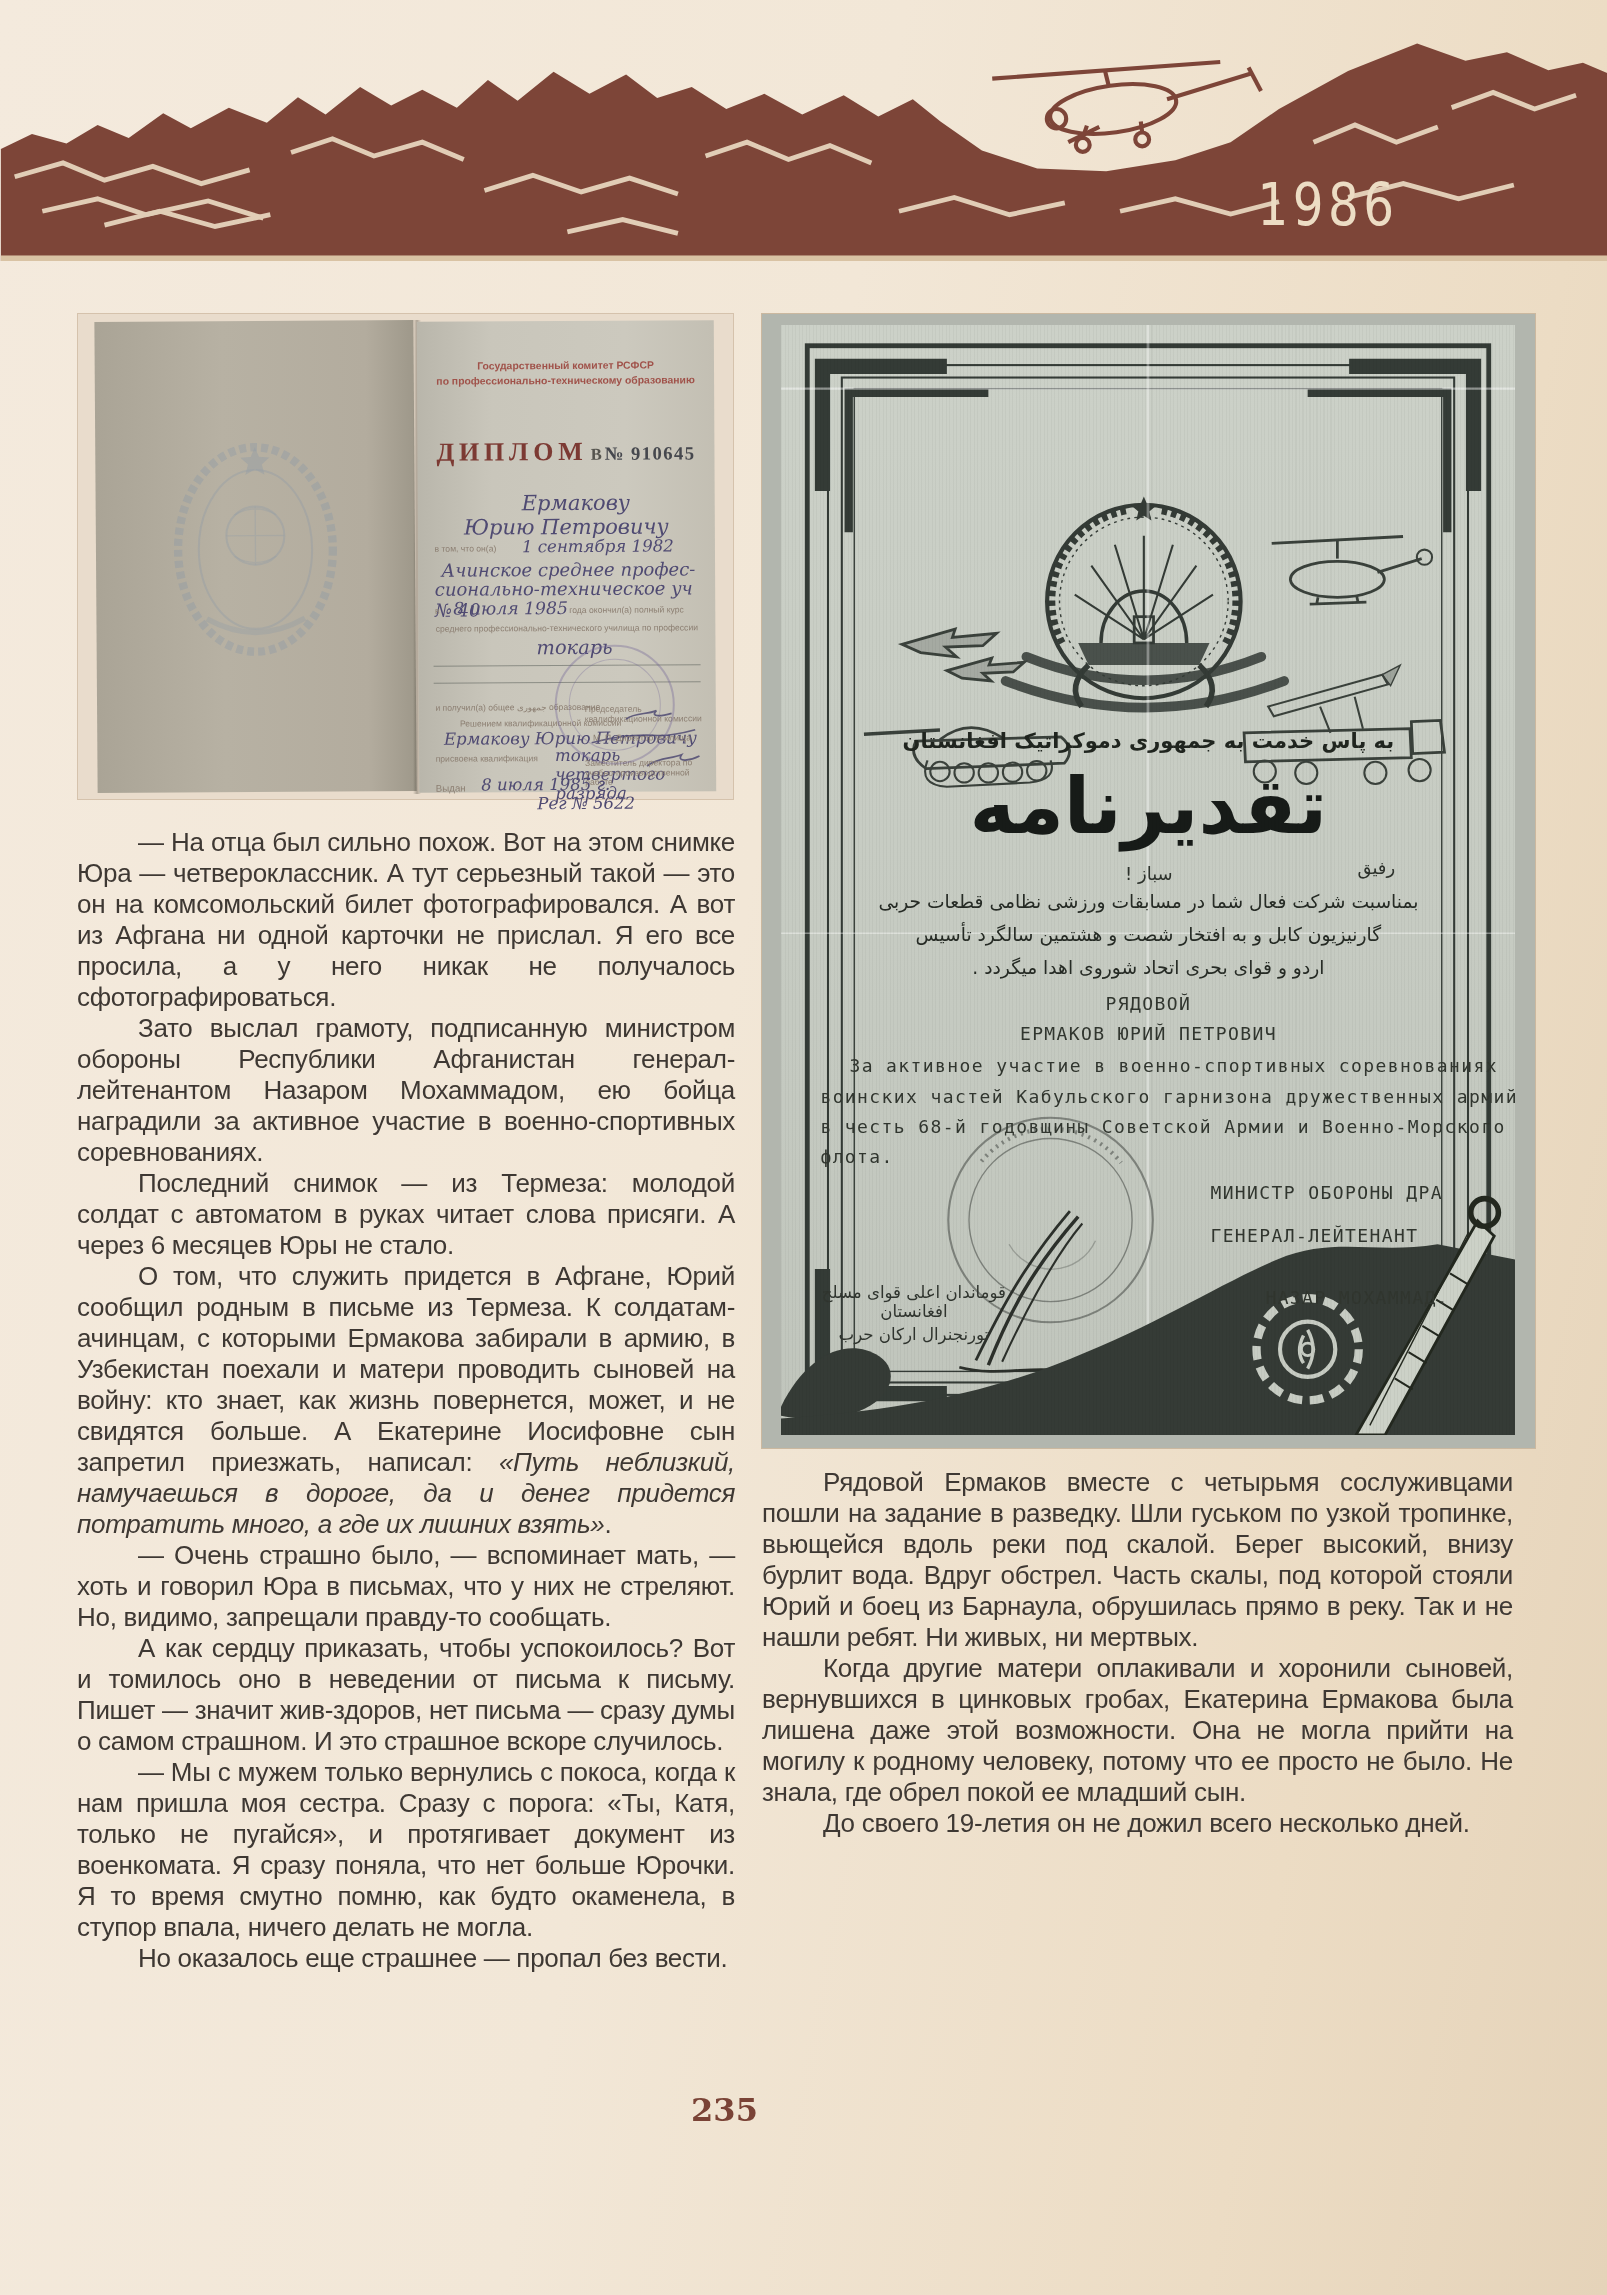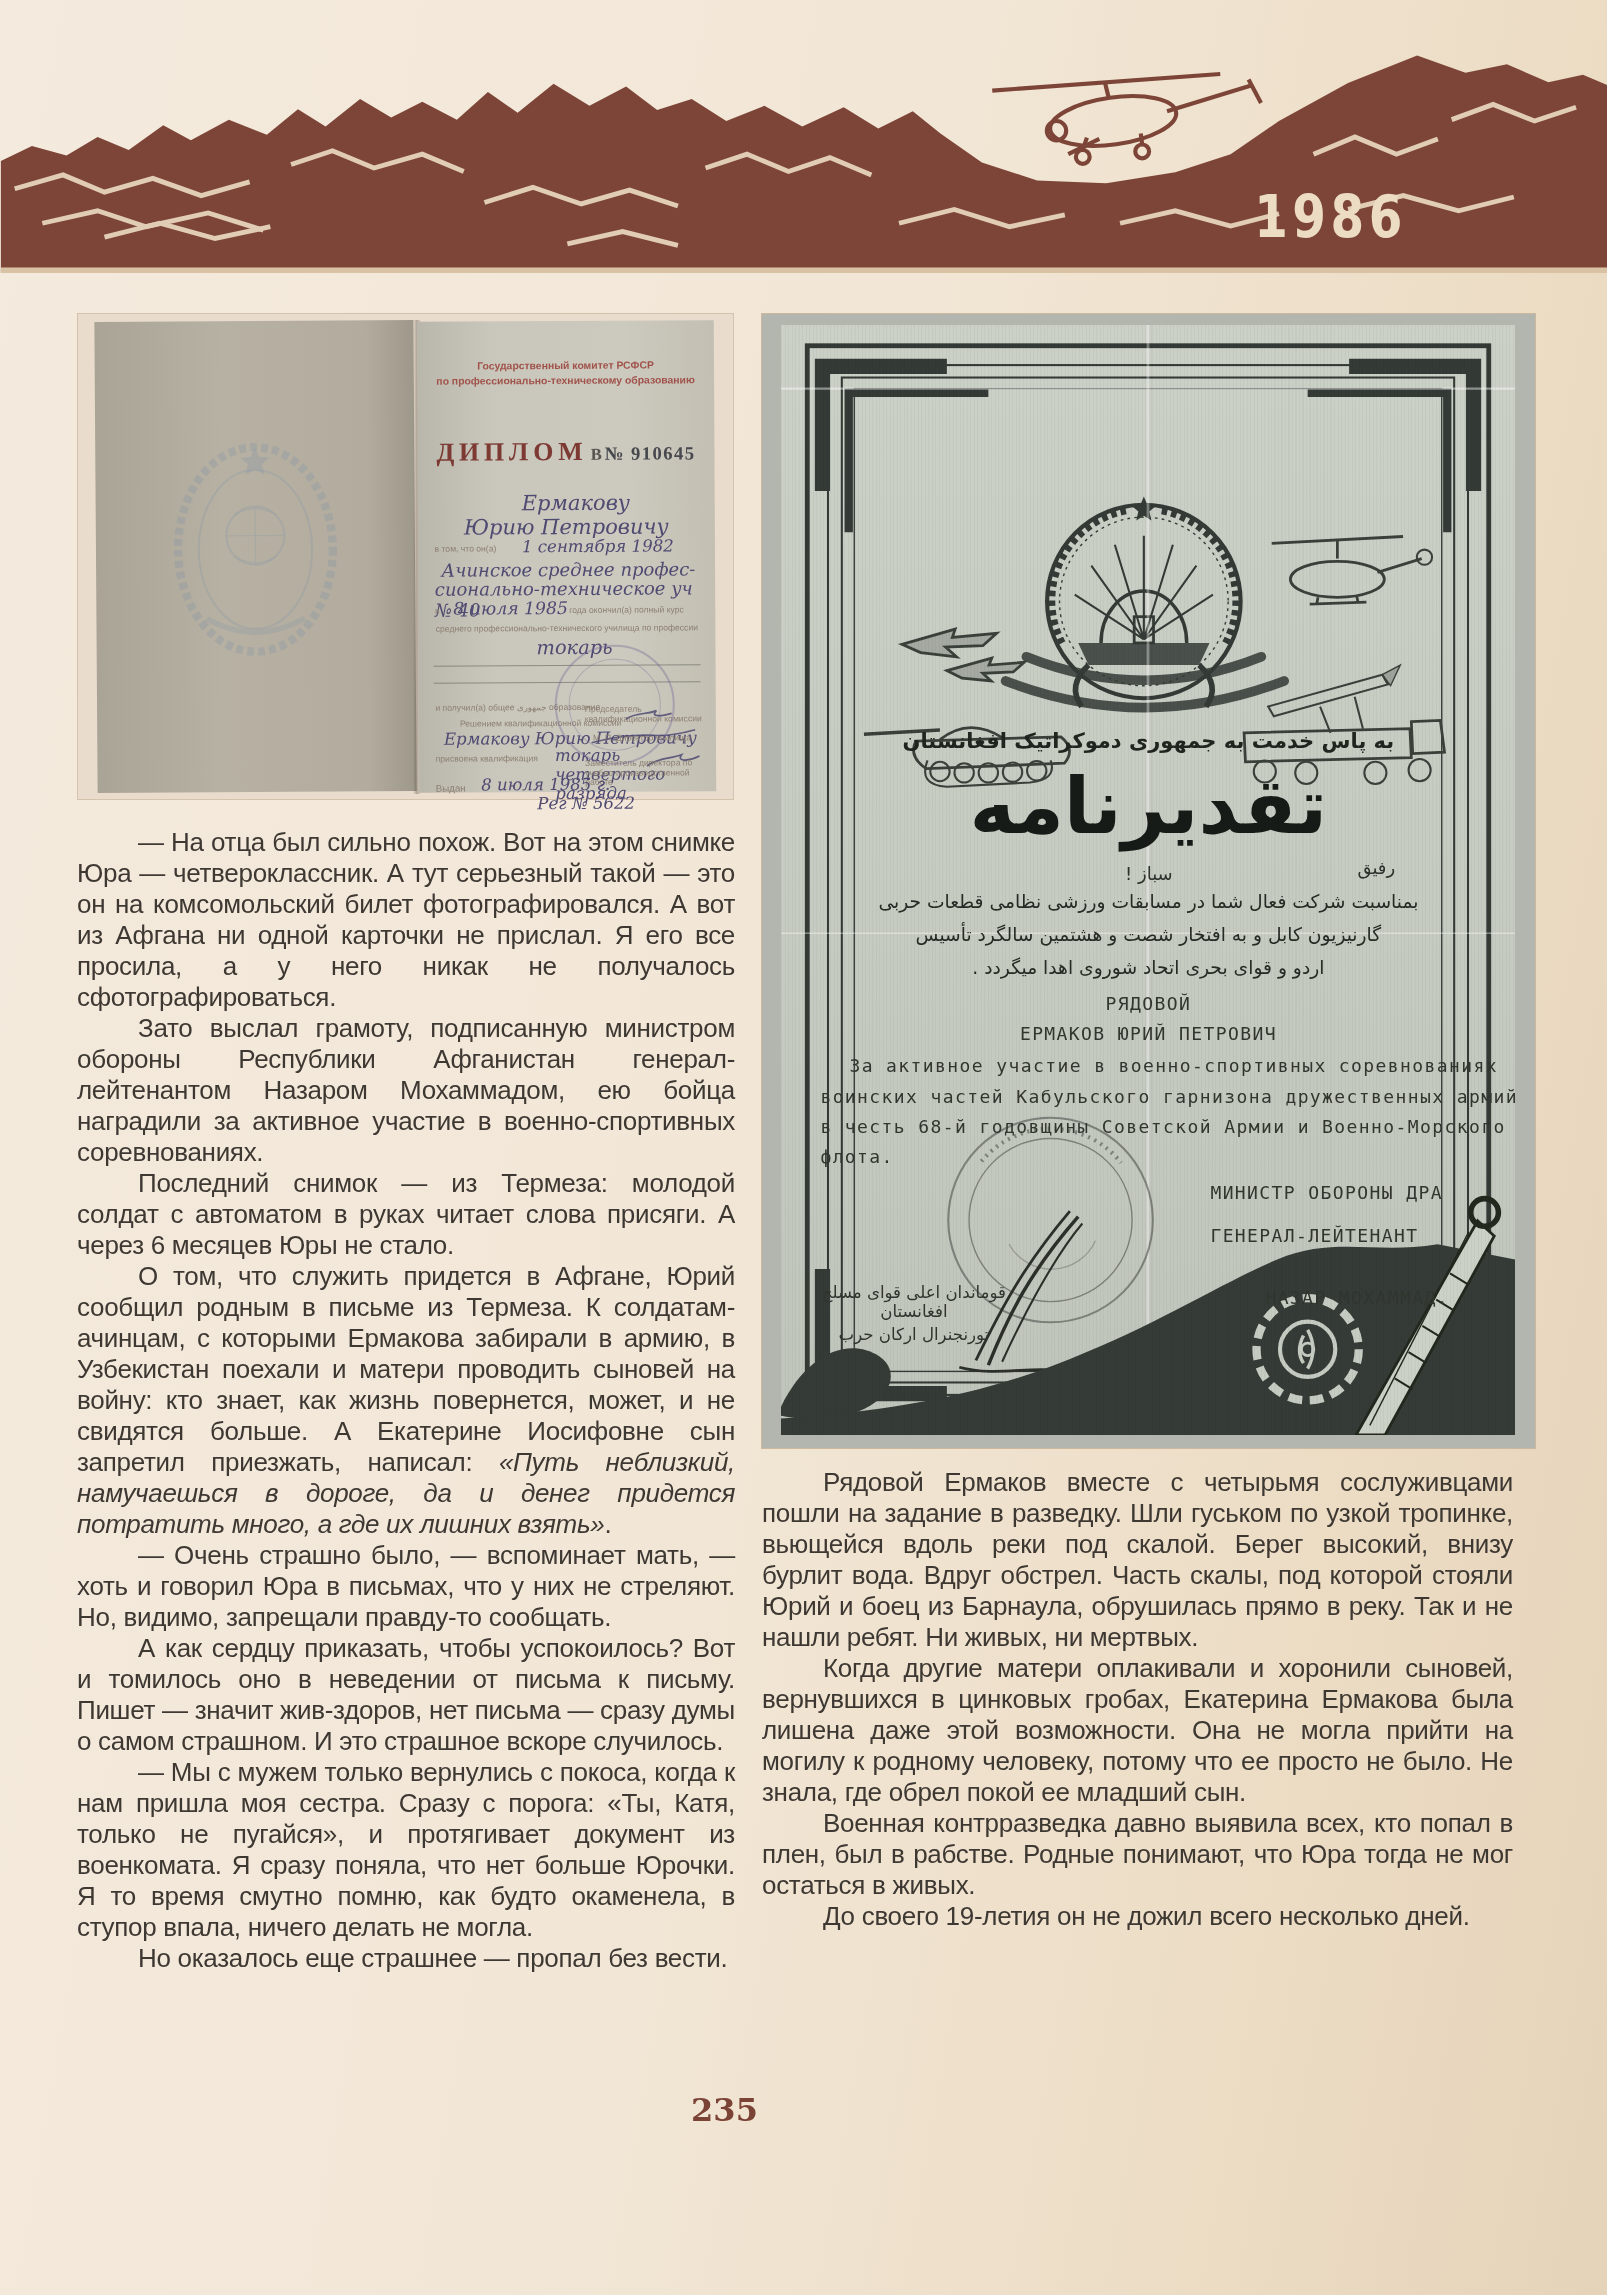--- a/index.html
+++ b/index.html
@@ -8,21 +8,21 @@
     font-family:"Liberation Sans", sans-serif;
     background:#ffffff;
     overflow:hidden;
   }
   #page{
     position:relative;width:1608px;height:2295px;
     background:linear-gradient(100deg,#f4eadd 0%,#f2e7d7 45%,#ecdcc4 80%,#e5d3b9 100%);
     overflow:hidden;
   }
   
-  #header-band{position:absolute;left:0;top:16px;width:1608px;height:257px;font-weight:bold;}
+  #header-band{position:absolute;left:0;top:4px;width:1608px;height:257px;}
   #header-band svg{display:block;}
   #year-label{
     position:absolute;left:1238px;top:166px;width:180px;
     font-family:"DejaVu Sans", sans-serif;
     font-size:59px;color:#ecdcc4;letter-spacing:5.5px;
     transform:scaleX(.82);transform-origin:center;
     text-align:center;
   }
   
   #diploma-photo{
@@ -348,20 +348,19 @@
       <p><span>Последний снимок — из Термеза: молодой солдат с автоматом в руках читает слова присяги. А через 6 месяцев Юры не стало.</span></p>
       <p><span>О том, что служить придется в Афгане, Юрий сообщил родным в письме из Термеза. К солдатам-ачинцам, с которыми Ермакова забирали в армию, в Узбекистан поехали и матери проводить сыновей на войну: кто знает, как жизнь повернется, может, и не свидятся больше. А Екатерине Иосифовне сын запретил приезжать, написал: </span><em>«Путь неблизкий, намучаешься в дороге, да и денег придется потратить много, а где их лишних взять»</em><span>.</span></p>
       <p><span>— Очень страшно было, — вспоминает мать, — хоть и говорил Юра в письмах, что у них не стреляют. Но, видимо, запрещали правду-то сообщать.</span></p>
       <p><span>А как сердцу приказать, чтобы успокоилось? Вот и томилось оно в неведении от письма к письму. Пишет — значит жив-здоров, нет письма — сразу думы о самом страшном. И это страшное вскоре случилось.</span></p>
       <p><span>— Мы с мужем только вернулись с покоса, когда к нам пришла моя сестра. Сразу с порога: «Ты, Катя, только не пугайся», и протягивает документ из военкомата. Я сразу поняла, что нет больше Юрочки. Я то время смутно помню, как будто окаменела, в ступор впала, ничего делать не могла.</span></p>
       <p><span>Но оказалось еще страшнее — пропал без вести.</span></p>
     </div>
   <div id="right-col" class="col">
       <p><span>Рядовой Ермаков вместе с четырьмя сослуживцами пошли на задание в разведку. Шли гуськом по узкой тропинке, вьющейся вдоль реки под скалой. Берег высокий, внизу бурлит вода. Вдруг обстрел. Часть скалы, под которой стояли Юрий и боец из Барнаула, обрушилась прямо в реку. Так и не нашли ребят. Ни живых, ни мертвых.</span></p>
       <p><span>Когда другие матери оплакивали и хоронили сыновей, вернувшихся в цинковых гробах, Екатерина Ермакова была лишена даже этой возможности. Она не могла прийти на могилу к родному человеку, потому что ее просто не было. Не знала, где обрел покой ее младший сын.</span></p>
-      <p><span>Военная контрразведка давно выявила всех, кто попал в плен, был в рабстве. Родные понимают, что Юра тогда не мог остаться в живых.</span></p>
       <p><span>До своего 19-летия он не дожил всего несколько дней.</span></p>
     </div>
 
   <div id="page-number">235</div>
 
 </div>
 
 
 </body></html>

